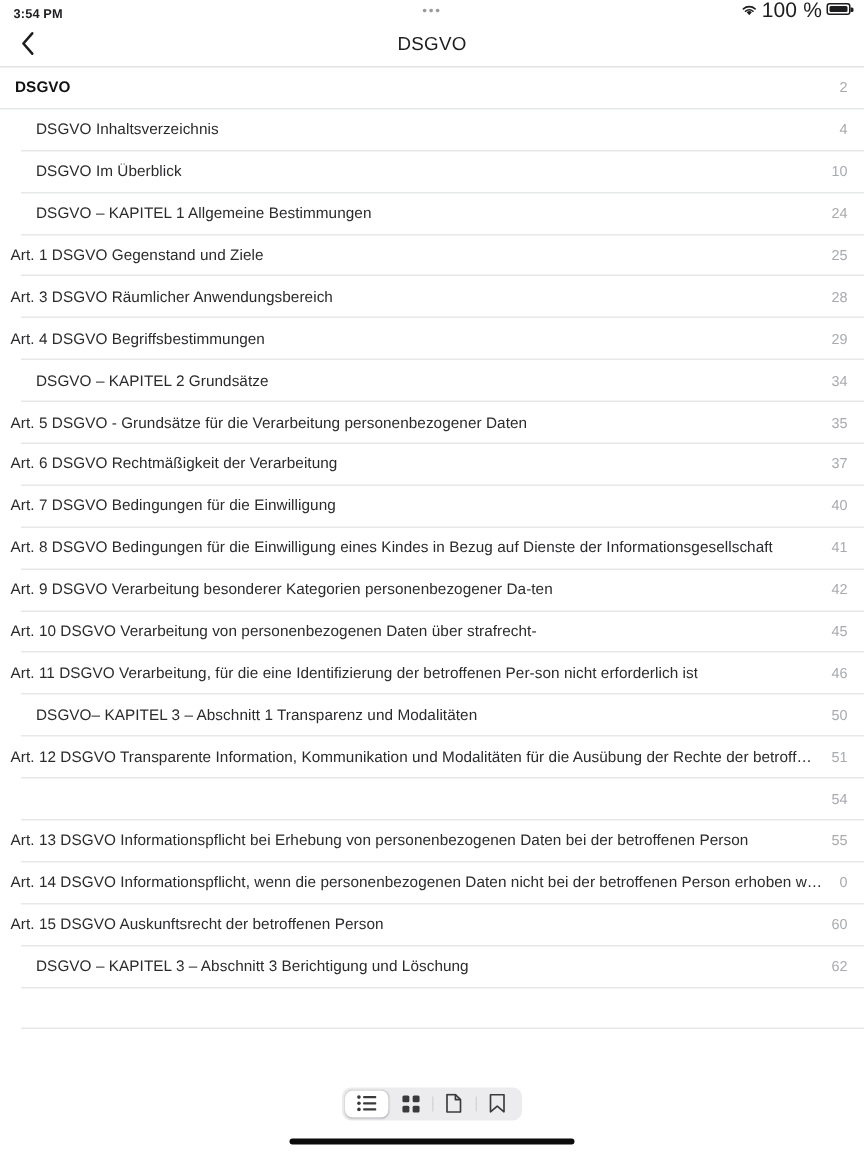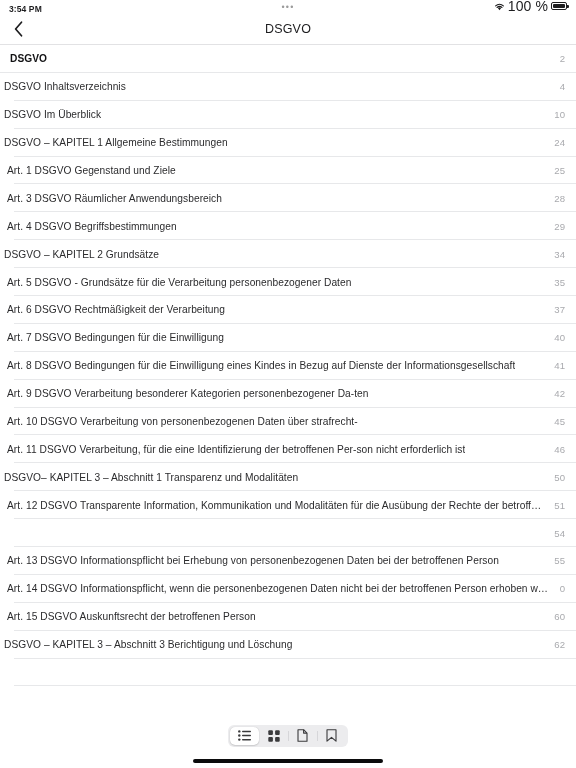--- a/index.html
+++ b/index.html
@@ -120,21 +120,21 @@
   .toc-row:last-child::after { background: #e7e8ea; }
   .toc-label {
     font-size: 10.2px;
     color: #2b2b2d;
     white-space: nowrap;
     overflow: hidden;
     text-overflow: ellipsis;
     letter-spacing: 0.05px;
   }
   .toc-row.lvl0 .toc-label { font-weight: bold; color: #111113; padding-left: 10px; }
-  .toc-row.lvl1 .toc-label { padding-left: 4px; }
+  .toc-row.lvl1 .toc-label { padding-left: 24px; }
   .toc-row.lvl2 .toc-label { padding-left: 7px; }
   .toc-page {
     margin-left: auto;
     padding-left: 10px;
     font-size: 9.6px;
     color: #a9aaae;
     flex: none;
   }
 
   

